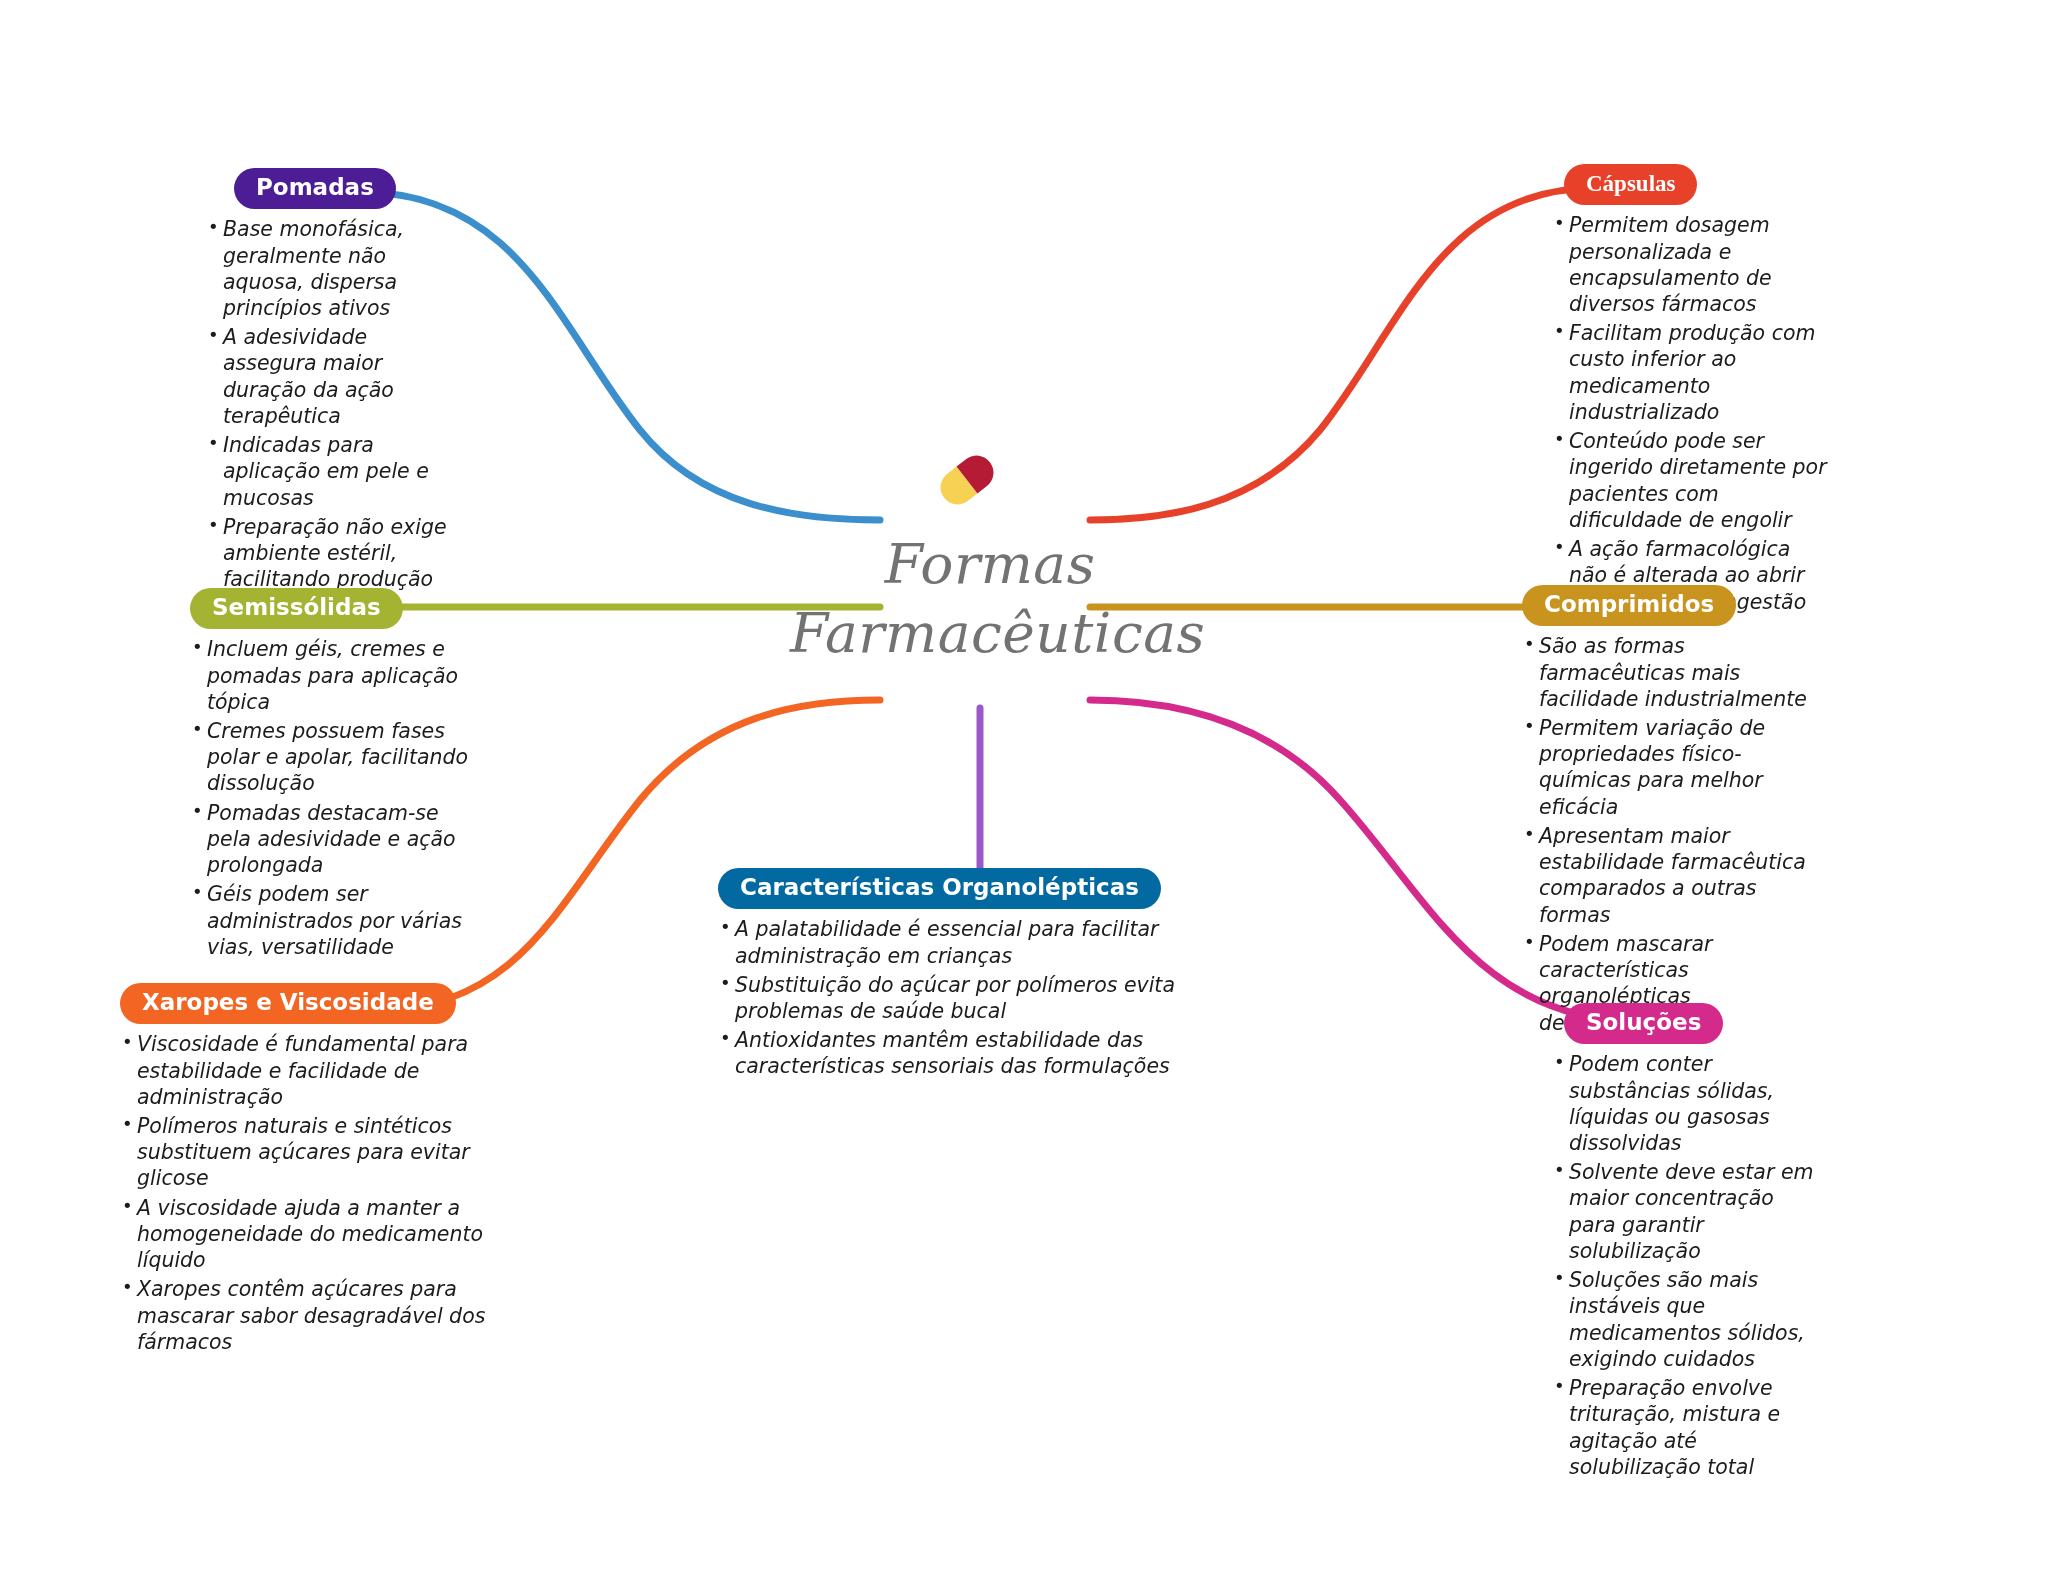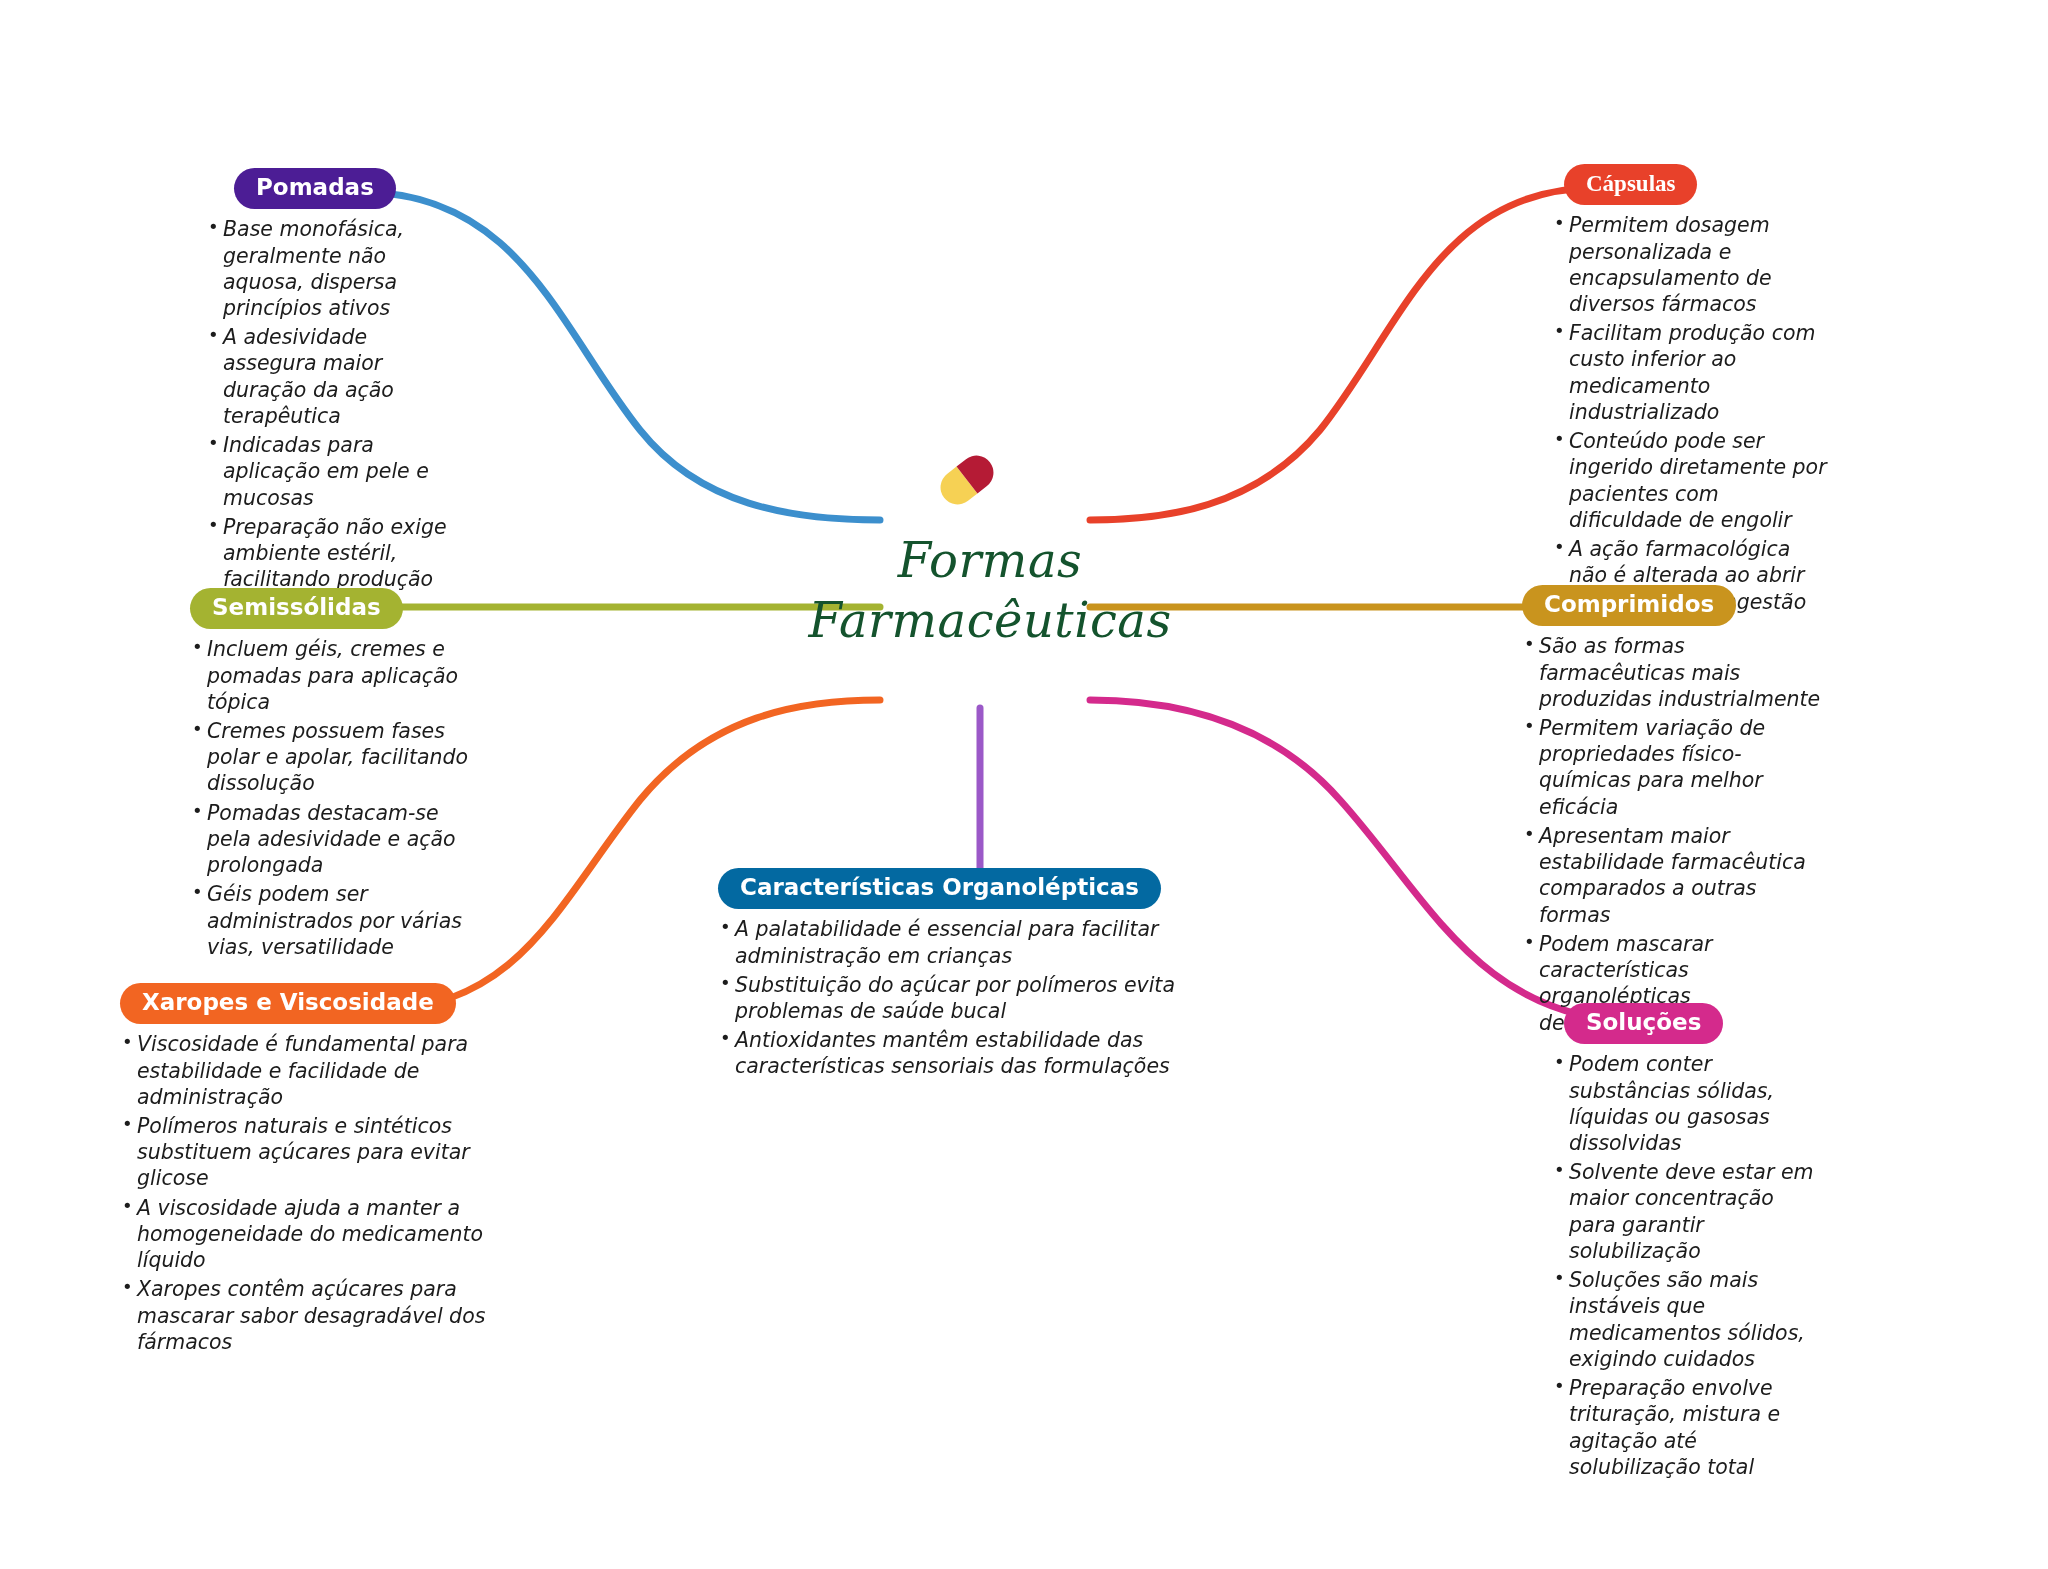--- a/index.html
+++ b/index.html
@@ -28,23 +28,23 @@
     pointer-events: none;
   }
   .center-title {
     position: absolute;
     left: 790px;
     top: 530px;
     width: 400px;
     text-align: center;
     font-family: "DejaVu Serif", serif;
     font-style: italic;
-    font-size: 48px;
+    font-size: 55px;
     line-height: 1.25;
-    color: #14532d;
+    color: #737373;
     letter-spacing: 0.5px;
   }
   .center-icon {
     position: absolute;
     left: 930px;
     top: 455px;
     width: 74px;
     height: 50px;
   }
   .node {
@@ -176,21 +176,21 @@
       <li>Permitem dosagem personalizada e encapsulamento de diversos fármacos</li>
       <li>Facilitam produção com custo inferior ao medicamento industrializado</li>
       <li>Conteúdo pode ser ingerido diretamente por pacientes com dificuldade de engolir</li>
       <li>A ação farmacológica não é alterada ao abrir cápsulas para ingestão</li>
     </ul>
   </div>
 
   <div class="node" id="node-comprimidos">
     <div class="node-header" style="background:#C9941E">Comprimidos</div>
     <ul class="node-list">
-      <li>São as formas farmacêuticas mais produzidas industrialmente</li>
+      <li>São as formas farmacêuticas mais facilidade industrialmente</li>
       <li>Permitem variação de propriedades físico-químicas para melhor eficácia</li>
       <li>Apresentam maior estabilidade farmacêutica comparados a outras formas</li>
       <li>Podem mascarar características organolépticas desagradáveis</li>
     </ul>
   </div>
 
   <div class="node" id="node-solucoes">
     <div class="node-header" style="background:#D42A8C">Soluções</div>
     <ul class="node-list">
       <li>Podem conter substâncias sólidas, líquidas ou gasosas dissolvidas</li>

